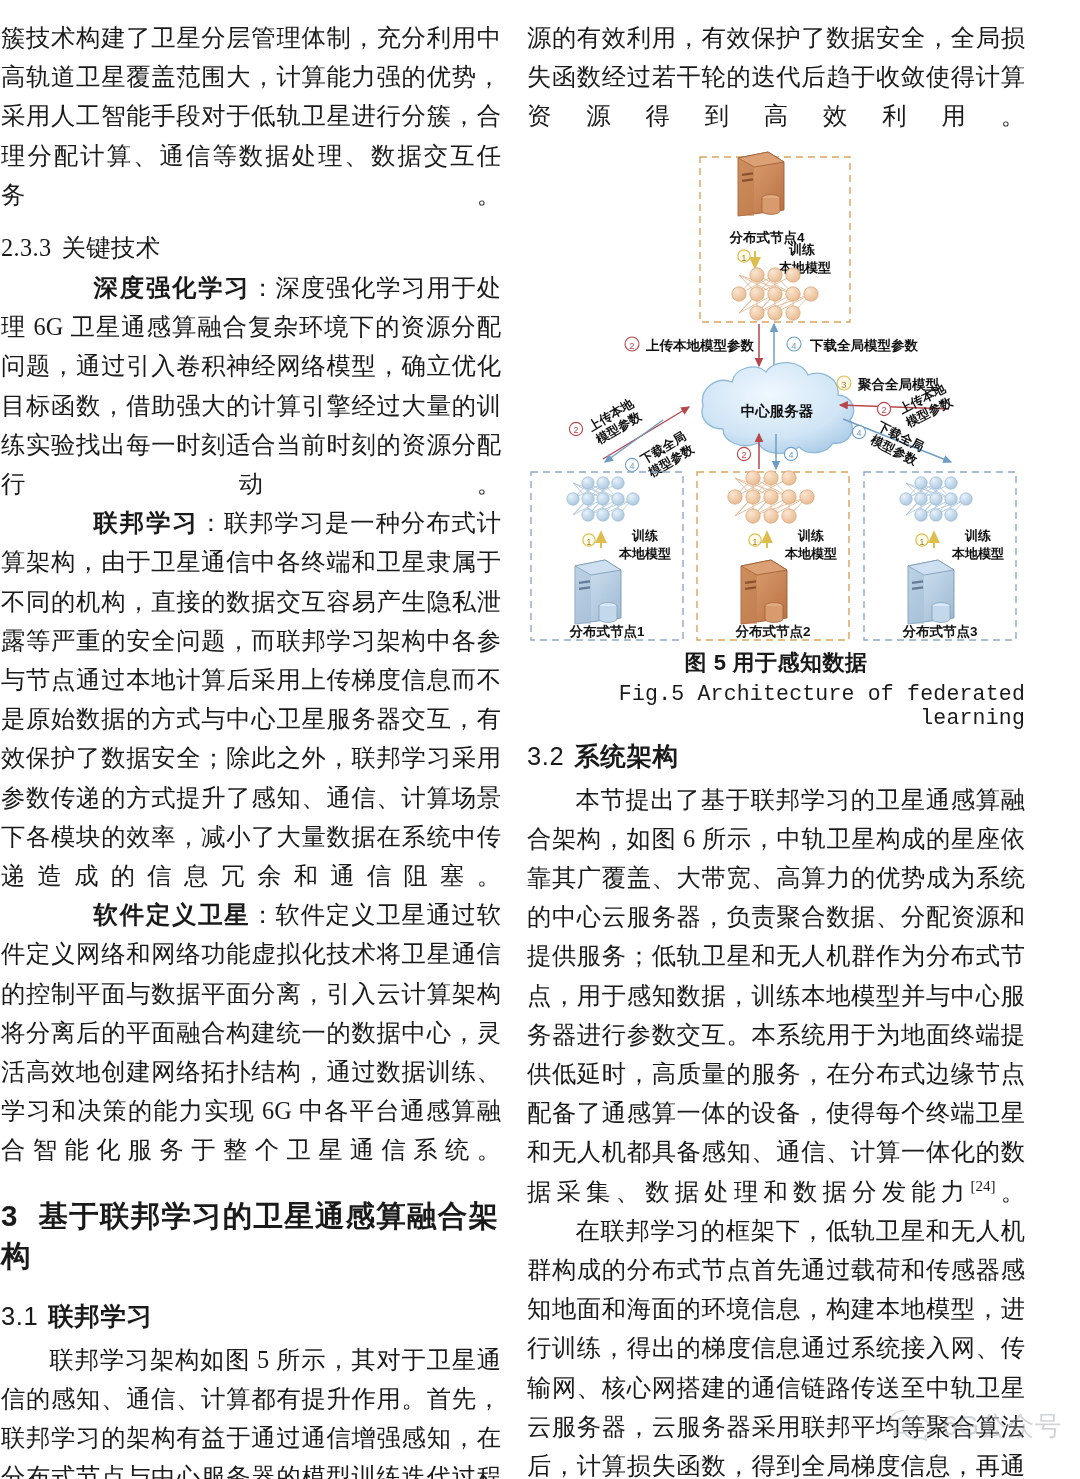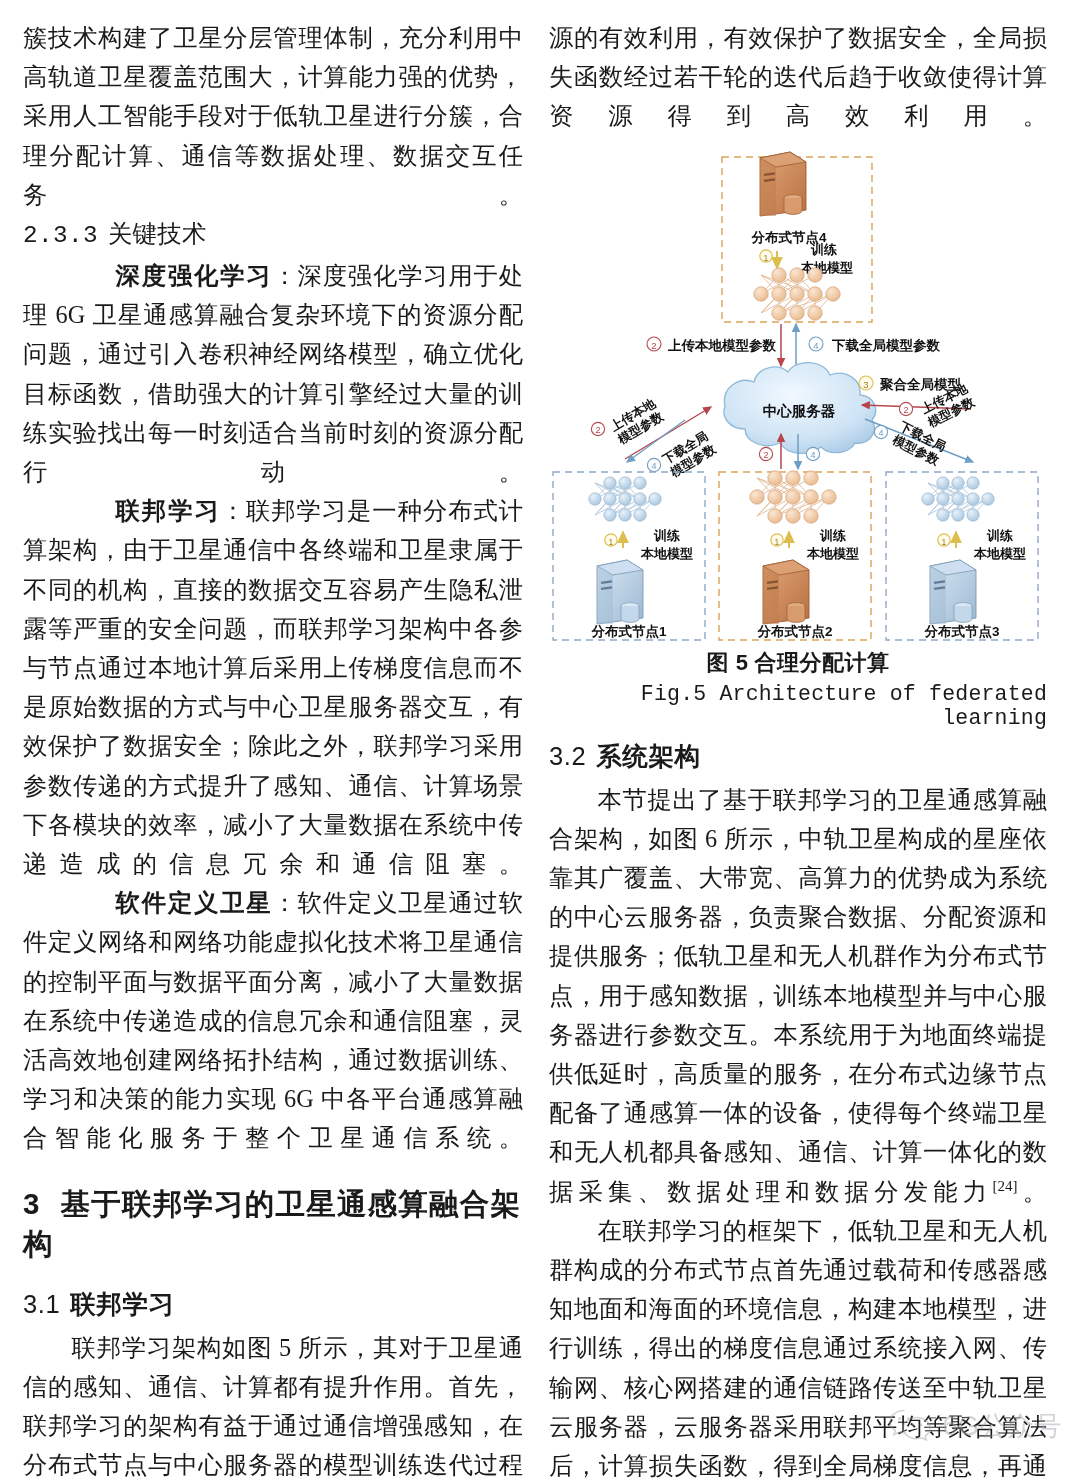--- a/index.html
+++ b/index.html
@@ -14,21 +14,21 @@
     color: #1a1a1a;
     overflow: hidden;
     position: relative;
   }
   .page {
     width: 1080px;
     height: 1479px;
     position: relative;
     display: flex;
     box-sizing: border-box;
-    padding: 18px 14px 10px 23px;
+    padding: 18px 14px 10px 1px;
   }
   .col {
     width: 512px;
     box-sizing: border-box;
     position: relative;
   }
   .col-left { padding-right: 12px; }
   .col-right { padding-left: 14px; }
 
   
@@ -51,25 +51,25 @@
   }
 
   sup.cite {
     font-size: 0.62em;
     vertical-align: super;
     line-height: 0;
   }
 
   
   h3.sub-heading {
-    margin: 2px 0 1px 0;
+    margin: 14px 0 1px 0;
     font-size: 24.3px;
     line-height: 39px;
     font-weight: normal;
-    font-family: Liberation Mono, monospace;
+    font-family: Liberation Serif, serif;
     letter-spacing: 0.4px;
   }
   h2.section-heading {
     margin: 26px 0 20px 0;
     font-size: 29.5px;
     line-height: 40px;
     font-weight: bold;
     font-family: "Liberation Sans", "DejaVu Sans", sans-serif;
     letter-spacing: 1.2px;
   }
@@ -148,21 +148,21 @@
 
     <p class="body indent">
       <span class="bold-lead">深度强化学习</span><span>：</span><span>深度强化学习用于处理 6G 卫星通感算融合复杂环境下的资源分配问题，通过引入卷积神经网络模型，确立优化目标函数，借助强大的计算引擎经过大量的训练实验找出每一时刻适合当前时刻的资源分配行动。</span>
     </p>
 
     <p class="body indent">
       <span class="bold-lead">联邦学习</span><span>：</span><span>联邦学习是一种分布式计算架构，由于卫星通信中各终端和卫星隶属于不同的机构，直接的数据交互容易产生隐私泄露等严重的安全问题，而联邦学习架构中各参与节点通过本地计算后采用上传梯度信息而不是原始数据的方式与中心卫星服务器交互，有效保护了数据安全；除此之外，联邦学习采用参数传递的方式提升了感知、通信、计算场景下各模块的效率，减小了大量数据在系统中传递造成的信息冗余和通信阻塞。</span>
     </p>
 
     <p class="body indent">
-      <span class="bold-lead">软件定义卫星</span><span>：</span><span>软件定义卫星通过软件定义网络和网络功能虚拟化技术将卫星通信的控制平面与数据平面分离，减小了大量数据在系统中传递造成的信息冗余和通信阻塞，灵活高效地创建网络拓扑结构，通过数据训练、学习和决策的能力实现 6G 中各平台通感算融合智能化服务于整个卫星通信系统。</span>
+      <span class="bold-lead">软件定义卫星</span><span>：</span><span>软件定义卫星通过软件定义网络和网络功能虚拟化技术将卫星通信的控制平面与数据平面分离，引入云计算架构将分离后的平面融合构建统一的数据中心，灵活高效地创建网络拓扑结构，通过数据训练、学习和决策的能力实现 6G 中各平台通感算融合智能化服务于整个卫星通信系统。</span>
     </p>
 
     <h2 class="section-heading">
       <span class="num">3</span><span>基于联邦学习的卫星通感算融合架构</span>
     </h2>
 
     <h3 class="num-heading">
       <span class="num">3.1</span><span>联邦学习</span>
     </h3>
 
@@ -382,21 +382,21 @@
           <text x="438" y="396" font-family="'Liberation Sans',sans-serif" font-size="13" font-weight="bold" fill="#111">训练</text>
           <text x="425" y="414" font-family="'Liberation Sans',sans-serif" font-size="13" font-weight="bold" fill="#111">本地模型</text>
           <g transform="translate(401,450)">
               <use href="#srvBlue"></use>
             </g>
           <text x="413" y="492" text-anchor="middle" font-family="'Liberation Sans',sans-serif" font-size="13.5" font-weight="bold" fill="#111">分布式节点3</text>
         </svg>
       </div>
 
       <div class="fig-caption-cn">
-        <span>图 5</span><span class="gap"></span><span>合理分配计算</span>
+        <span>图 5</span><span class="gap"></span><span>用于感知数据</span>
       </div>
       <div class="fig-caption-en">Fig.5 Architecture of federated learning</div>
     </div>
 
     <h3 class="num-heading">
       <span class="num">3.2</span><span>系统架构</span>
     </h3>
 
     <p class="body indent">
       <span>本节提出了基于联邦学习的卫星通感算融合架构，如图 6 所示，中轨卫星构成的星座依靠其广覆盖、大带宽、高算力的优势成为系统的中心云服务器，负责聚合数据、分配资源和提供服务；低轨卫星和无人机群作为分布式节点，用于感知数据，训练本地模型并与中心服务器进行参数交互。本系统用于为地面终端提供低延时，高质量的服务，在分布式边缘节点配备了通感算一体的设备，使得每个终端卫星和无人机都具备感知、通信、计算一体化的数据采集、数据处理和数据分发能力</span><sup class="cite">[24]</sup><span>。</span>

